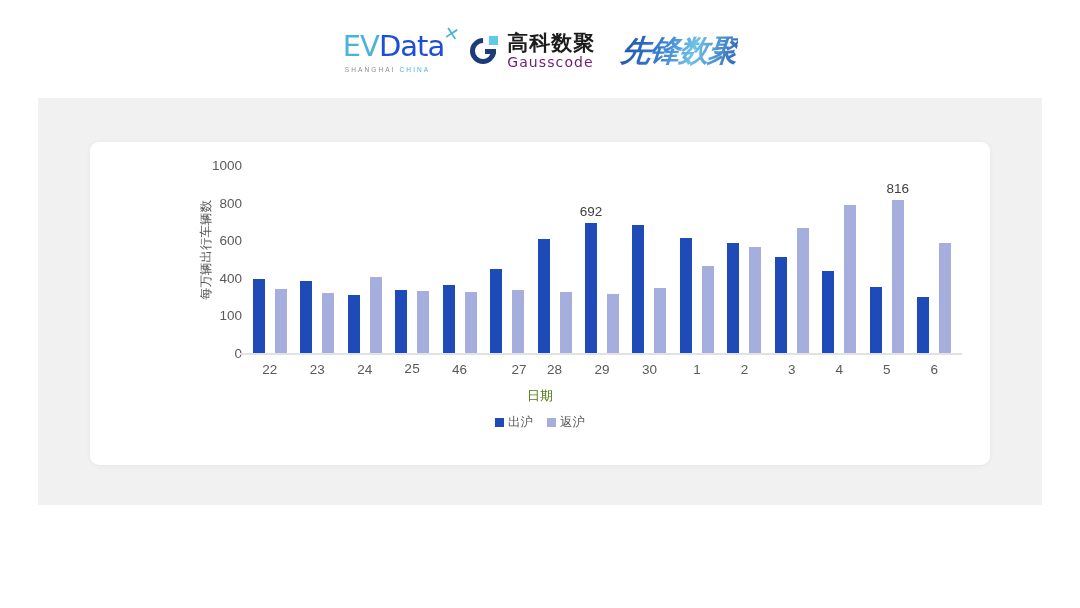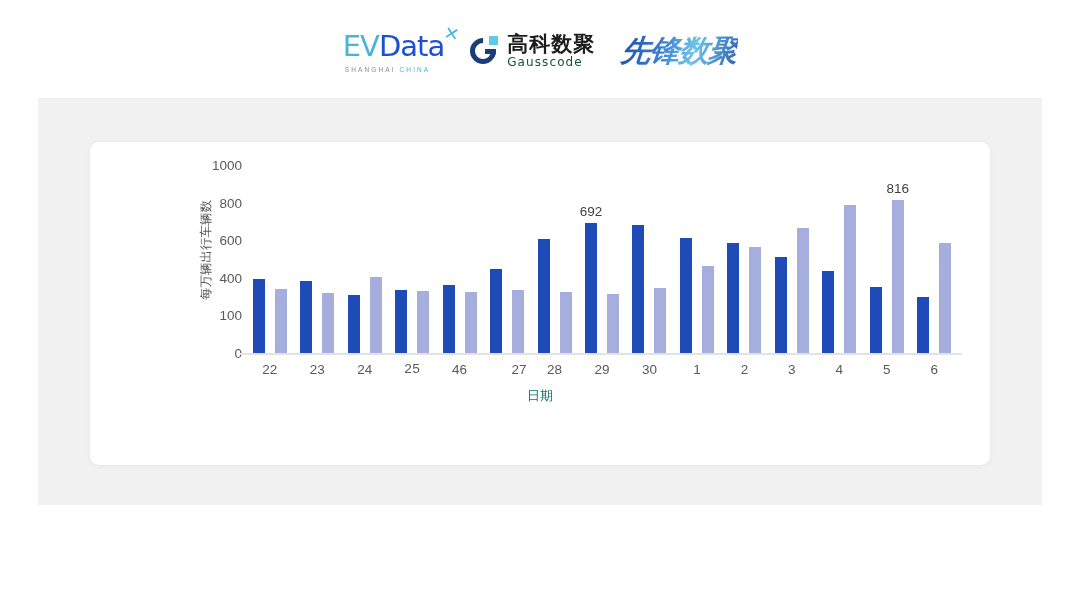--- a/index.html
+++ b/index.html
@@ -60,21 +60,21 @@
     position: absolute; left: 19px; top: 0px; width: 9px; height: 9px;
     background: #5fc9e8;
   }
   .gauss-text { display: flex; flex-direction: column; }
   .gauss-cn {
     font-size: 21px; font-weight: 700; color: #1c1c1c;
     letter-spacing: 1px; line-height: 1.05;
     font-family: "DejaVu Sans", sans-serif;
   }
   .gauss-en {
-    font-size: 12px; color: #14532d; letter-spacing: 1.1px;
+    font-size: 14px; color: #701a75; letter-spacing: 1.1px;
     line-height: 1.05; margin-top: 1px;
     font-family: "DejaVu Sans", sans-serif;
   }
 
   
   .xianfeng {
     font-size: 30px; font-weight: 700; font-style: italic;
     letter-spacing: -1px;
     background: linear-gradient(100deg, #1d4fa8 0%, #3a7fd0 35%, #6fc3e8 62%, #2f63b8 100%);
     -webkit-background-clip: text; background-clip: text;
@@ -140,21 +140,21 @@
   .x-labels {
     position: absolute; left: 156px; top: 220px; width: 712px; height: 20px;
   }
   .x-label {
     position: absolute; font-size: 13.5px; color: #595959;
     transform: translateX(-50%); text-align: center;
     font-family: "Liberation Sans", sans-serif;
   }
   .x-axis-title {
     position: absolute; left: 0; top: 245px; width: 900px;
-    text-align: center; font-size: 13px; color: #0f766e;
+    text-align: center; font-size: 13px; color: #4d7c0f;
     font-family: "DejaVu Sans", sans-serif;
   }
   .legend {
     position: absolute; left: 0; top: 272px; width: 900px;
     display: flex; align-items: center; justify-content: center; gap: 14px;
   }
   .legend-item { display: flex; align-items: center; gap: 4px; }
   .legend-swatch { width: 9px; height: 9px; }
   .legend-swatch.out  { background: #1f4bb8; }
   .legend-swatch.back { background: #a6aedd; }
@@ -368,18 +368,28 @@
             <div class="x-label" style="left: 450.933px;">1</div>
             <div class="x-label" style="left: 498.4px;">2</div>
             <div class="x-label" style="left: 545.867px;">3</div>
             <div class="x-label" style="left: 593.333px;">4</div>
             <div class="x-label" style="left: 640.8px;">5</div>
             <div class="x-label" style="left: 688.267px;">6</div>
           </div>
 
         <div class="x-axis-title">日期</div>
 
+        <div class="legend" id="legend">
+            <div class="legend-item">
+              <span class="legend-swatch out" style="background: rgb(31, 75, 184);"></span>
+              <span class="legend-text">出沪</span>
+            </div>
+            <div class="legend-item">
+              <span class="legend-swatch back" style="background: rgb(166, 174, 221);"></span>
+              <span class="legend-text">返沪</span>
+            </div>
+          </div>
       </div>
     </div>
   </div>
 
 
 </div>
 
 </body></html>

